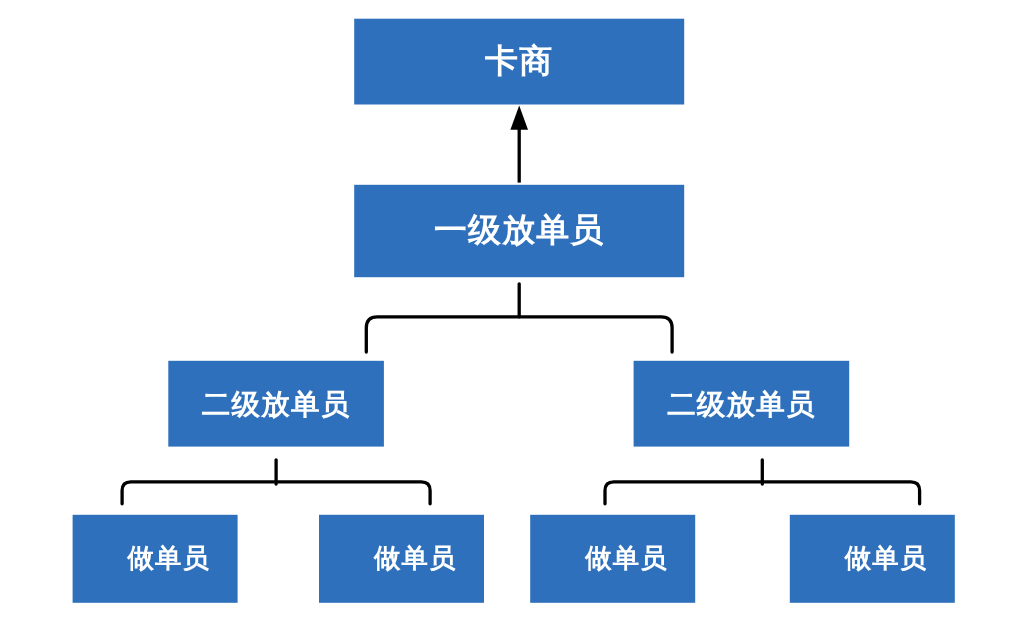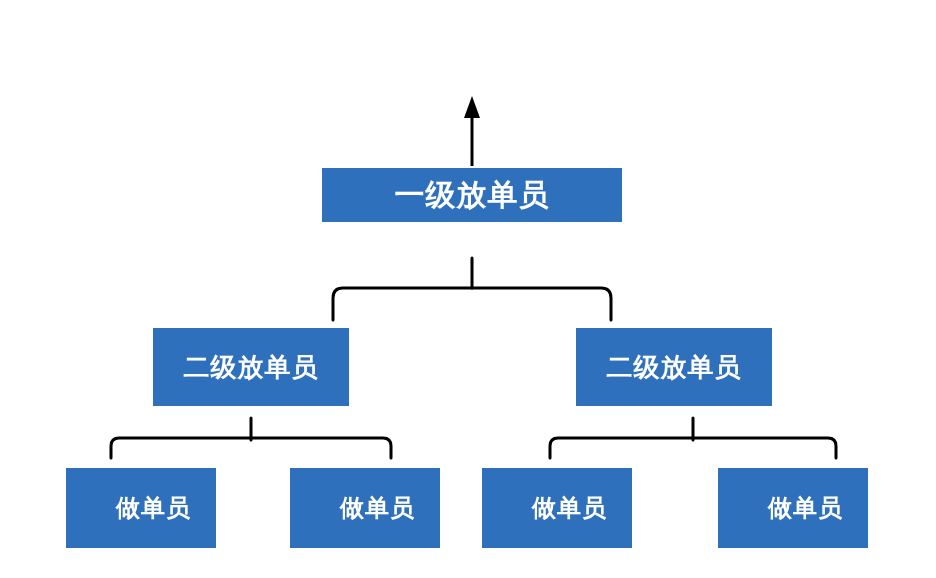--- a/index.html
+++ b/index.html
@@ -68,22 +68,25 @@
                Q 251,438 259,438 L 383,438 Q 391,438 391,446 L 391,458"></path>
     </g>
 
     <g fill="none" stroke="#000000" stroke-width="3" stroke-linecap="round">
       <path d="M 693,418 L 693,440"></path>
       <path d="M 550,458 L 550,446 Q 550,438 558,438 L 685,438 Q 693,438 693,438
                Q 693,438 701,438 L 828,438 Q 836,438 836,446 L 836,458"></path>
     </g>
   </svg>
 
+  <div class="node node-l1" style="left:322px; top:17px; width:300px; height:78px;">
+    <span>卡商</span>
+  </div>
 
-  <div class="node node-l2" style="left:322px; top:168px; width:300px; height:54px;">
+  <div class="node node-l2" style="left:322px; top:168px; width:300px; height:84px;">
     <span>一级放单员</span>
   </div>
 
   <div class="node node-l3" style="left:153px; top:328px; width:196px; height:78px;">
     <span>二级放单员</span>
   </div>
 
   <div class="node node-l3" style="left:576px; top:328px; width:196px; height:78px;">
     <span>二级放单员</span>
   </div>

